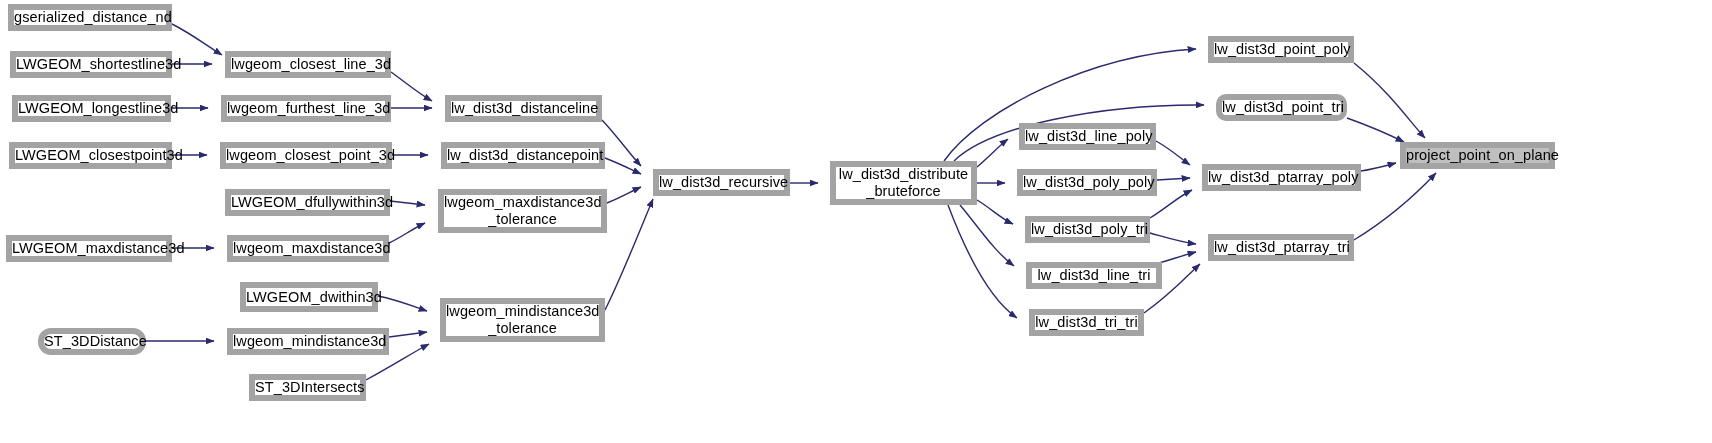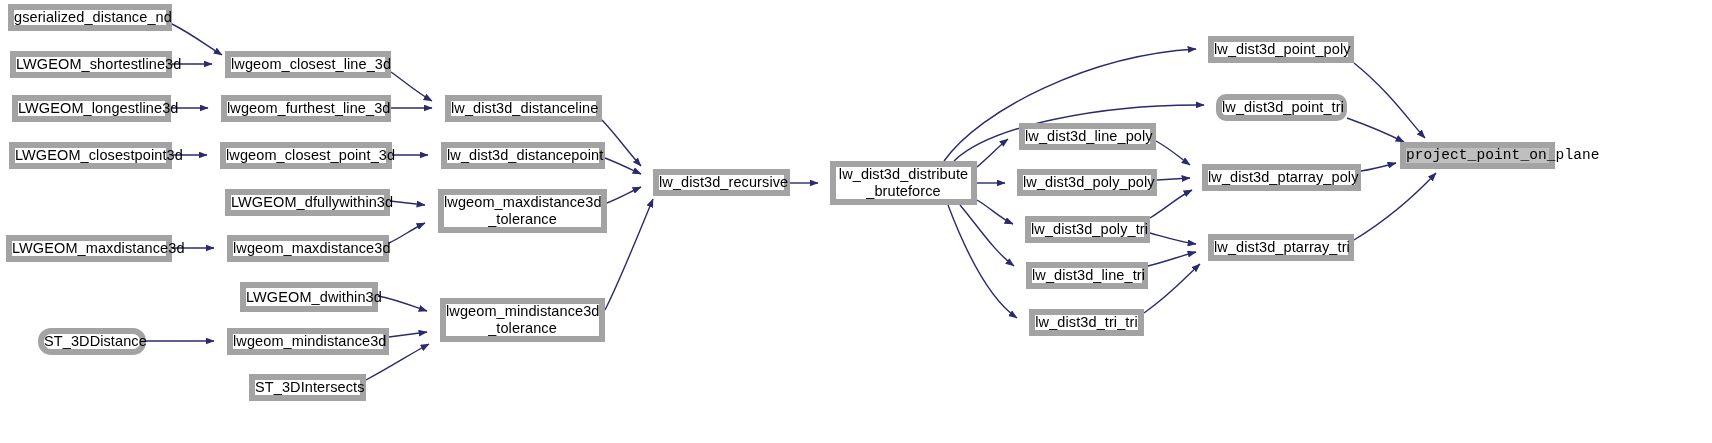--- a/index.html
+++ b/index.html
@@ -34,21 +34,20 @@
     display: flex;
     align-items: center;
     justify-content: center;
     text-align: center;
     white-space: pre-line;
     letter-spacing: 0.1px;
     z-index: 2;
   }
   .node.highlight {
     background: #bfbfbf;
-    font-family: Liberation Mono, monospace;
   }
   .node .lbl {
     display: block;
     width: 100%;
     padding: 0 4px;
   }
 </style>
 </head>
 <body>
 
@@ -118,21 +117,21 @@
       <div class="node" style="left: 438px; top: 189px; width: 169px; height: 44px;"><span class="lbl">lwgeom_maxdistance3d
 _tolerance</span></div>
       <div class="node" style="left: 440px; top: 298px; width: 165px; height: 44px;"><span class="lbl">lwgeom_mindistance3d
 _tolerance</span></div>
       <div class="node" style="left: 653px; top: 169px; width: 137px; height: 27px;"><span class="lbl">lw_dist3d_recursive</span></div>
       <div class="node" style="left: 830px; top: 161px; width: 147px; height: 44px;"><span class="lbl">lw_dist3d_distribute
 _bruteforce</span></div>
       <div class="node" style="left: 1019px; top: 123px; width: 137px; height: 27px;"><span class="lbl">lw_dist3d_line_poly</span></div>
       <div class="node" style="left: 1017px; top: 169px; width: 140px; height: 27px;"><span class="lbl">lw_dist3d_poly_poly</span></div>
       <div class="node" style="left: 1025px; top: 216px; width: 125px; height: 27px;"><span class="lbl">lw_dist3d_poly_tri</span></div>
-      <div class="node" style="left: 1026px; top: 262px; width: 122px; height: 27px;"><span class="lbl">lw_dist3d_line_tri</span></div>
+      <div class="node" style="left: 1026px; top: 262px; width: 136px; height: 27px;"><span class="lbl">lw_dist3d_line_tri</span></div>
       <div class="node" style="left: 1029px; top: 309px; width: 115px; height: 27px;"><span class="lbl">lw_dist3d_tri_tri</span></div>
       <div class="node" style="left: 1208px; top: 36px; width: 146px; height: 27px;"><span class="lbl">lw_dist3d_point_poly</span></div>
       <div class="node" style="left: 1216px; top: 94px; width: 131px; height: 27px; border-radius: 10px;"><span class="lbl">lw_dist3d_point_tri</span></div>
       <div class="node" style="left: 1202px; top: 164px; width: 159px; height: 27px;"><span class="lbl">lw_dist3d_ptarray_poly</span></div>
       <div class="node" style="left: 1208px; top: 234px; width: 146px; height: 27px;"><span class="lbl">lw_dist3d_ptarray_tri</span></div>
       <div class="node highlight" style="left: 1400px; top: 142px; width: 155px; height: 27px;"><span class="lbl">project_point_on_plane</span></div>
     </div>
 </div>
 
 </body></html>

